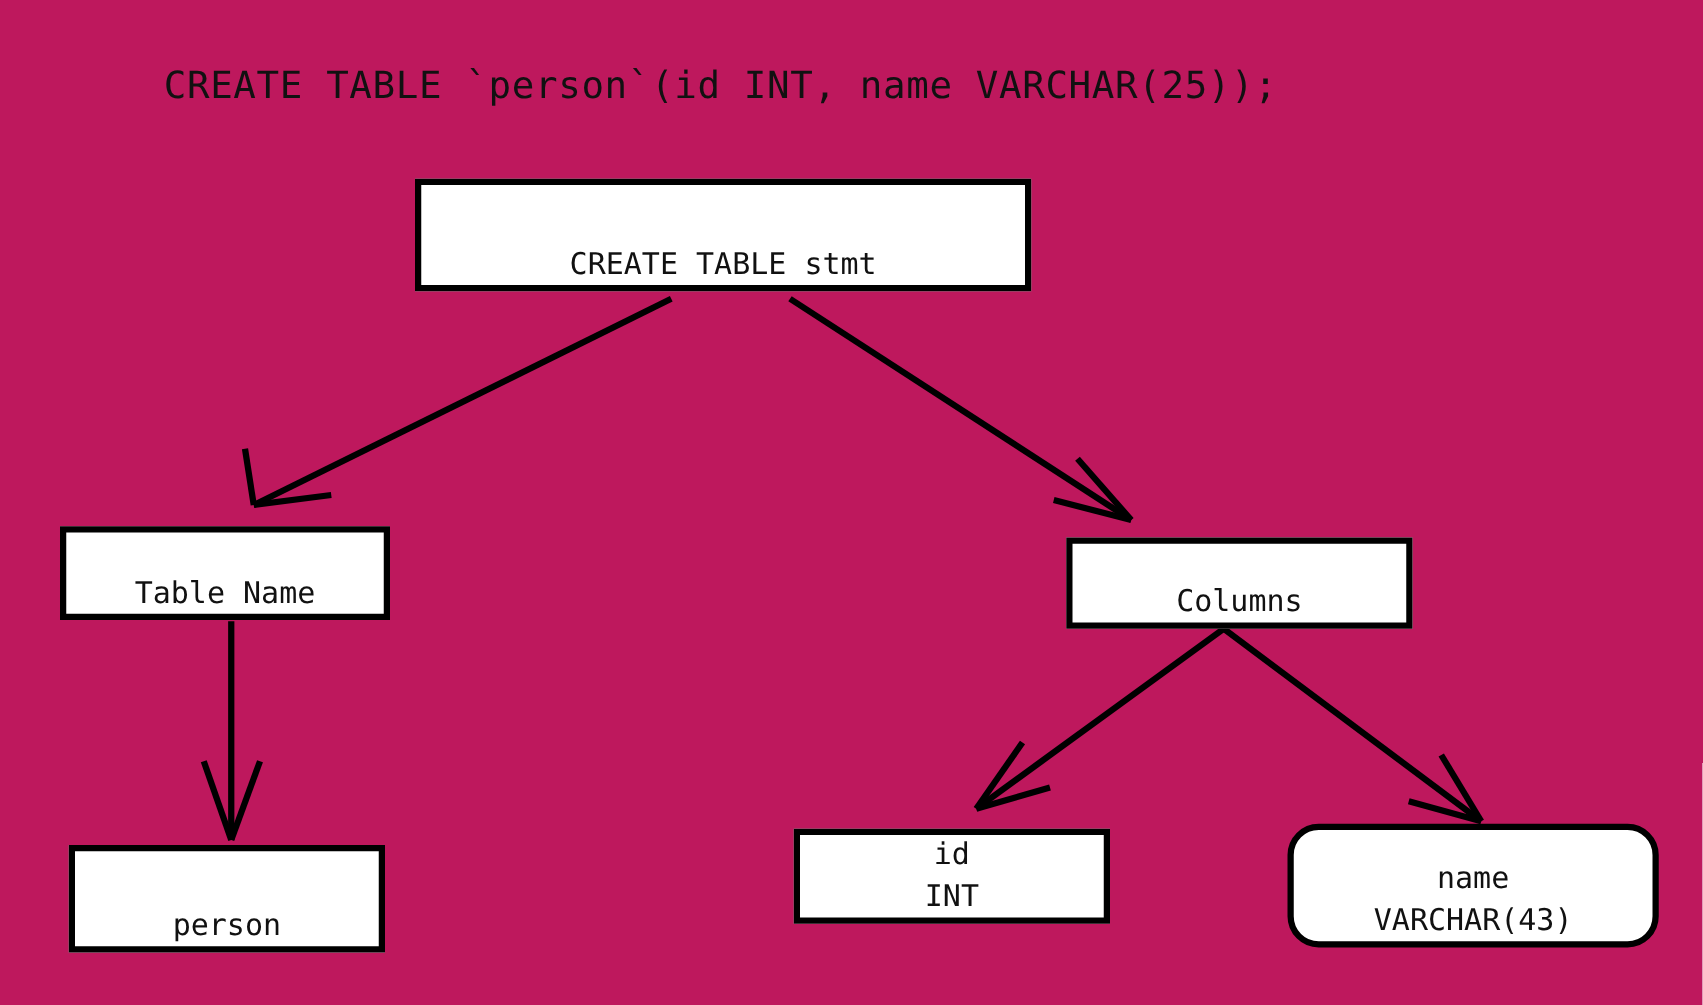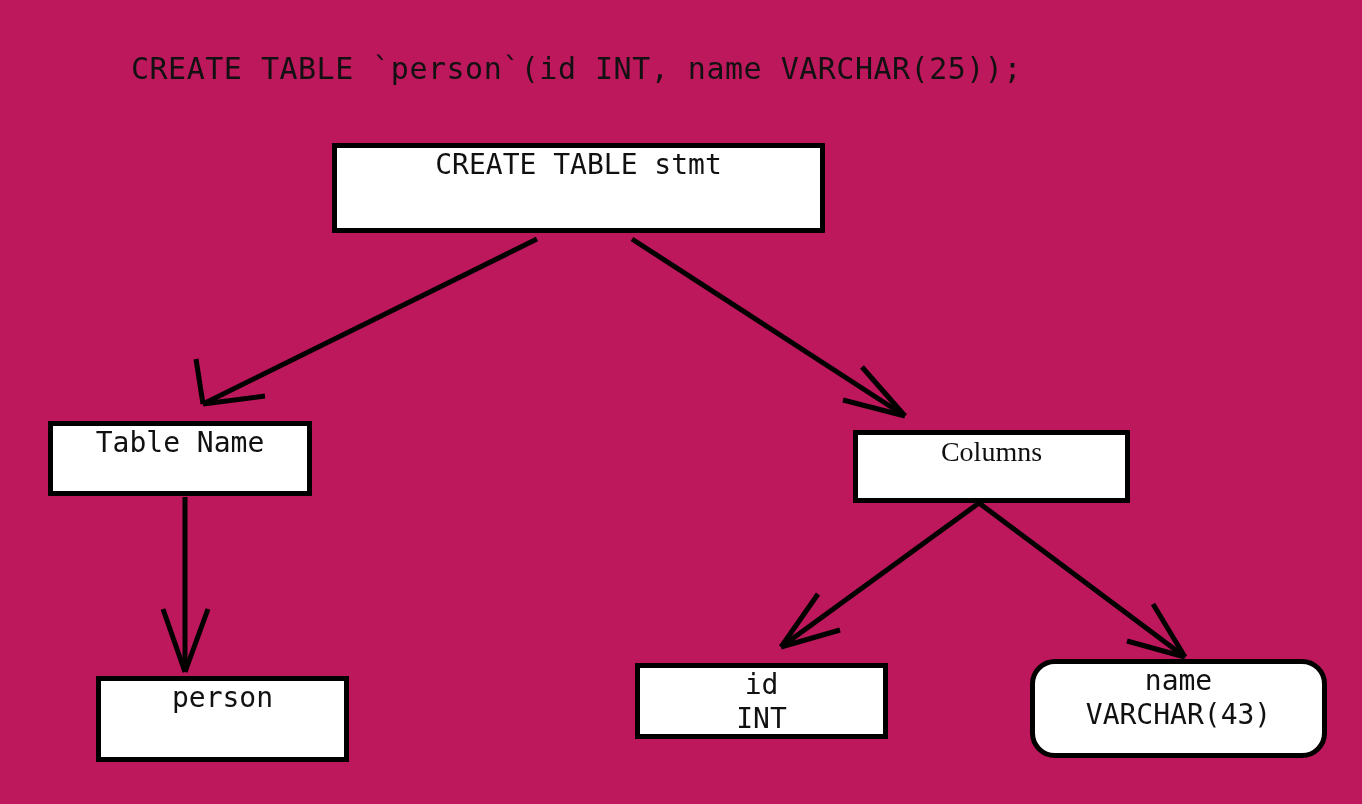--- a/index.html
+++ b/index.html
@@ -27,24 +27,24 @@
     white-space: pre;
   }
   .node {
     position: absolute;
     box-sizing: border-box;
     border: 5px solid #000000;
     background: #ffffff;
     display: flex;
     flex-direction: column;
     align-items: center;
-    justify-content: flex-start;
+    justify-content: flex-end;
     color: #111111;
     font-family: "DejaVu Sans Mono", "Liberation Mono", monospace;
-    font-size: 28px;
+    font-size: 24px;
     line-height: 34px;
     text-align: center;
     white-space: pre;
     z-index: 2;
   }
   .node .line2 { display: block; }
   svg#edges {
     position: absolute;
     left: 0;
     top: 0;
@@ -101,25 +101,25 @@
   </svg>
 
   <div class="node" style="left:332px; top:143px; width:493px; height:90px;">
     <span>CREATE TABLE stmt</span>
   </div>
 
   <div class="node" style="left:48px; top:421px; width:264px; height:75px;">
     <span>Table Name</span>
   </div>
 
-  <div class="node" style="left:853px; top:430px; width:277px; height:73px;font-family:Liberation Serif, serif;">
+  <div class="node" style="left:853px; top:430px; width:277px; height:73px;">
     <span>Columns</span>
   </div>
 
-  <div class="node" style="left:55px; top:676px; width:253px; height:86px;margin-left:41px;">
+  <div class="node" style="left:55px; top:676px; width:253px; height:86px;">
     <span>person</span>
   </div>
 
   <div class="node" style="left:635px; top:663px; width:253px; height:76px;">
     <span>id</span>
     <span class="line2">INT</span>
   </div>
 
   <div class="node" style="left:1030px; top:659px; width:297px; height:99px;border-radius:25px;">
     <span>name</span>

